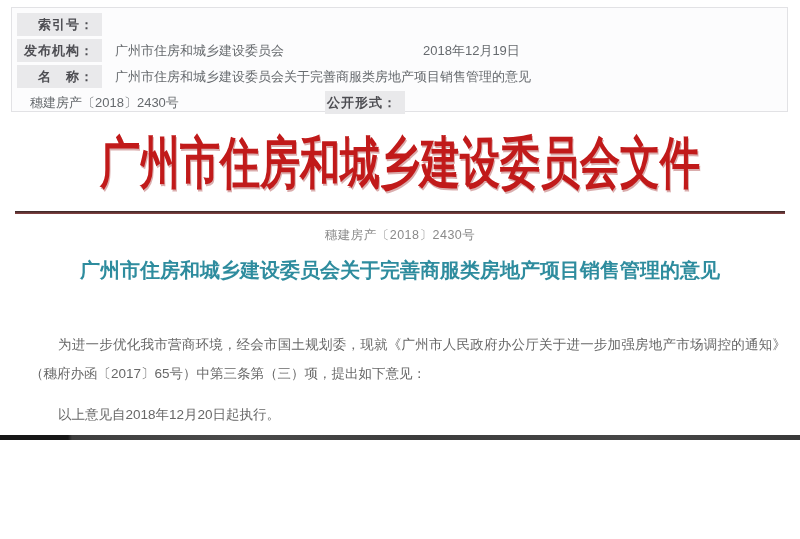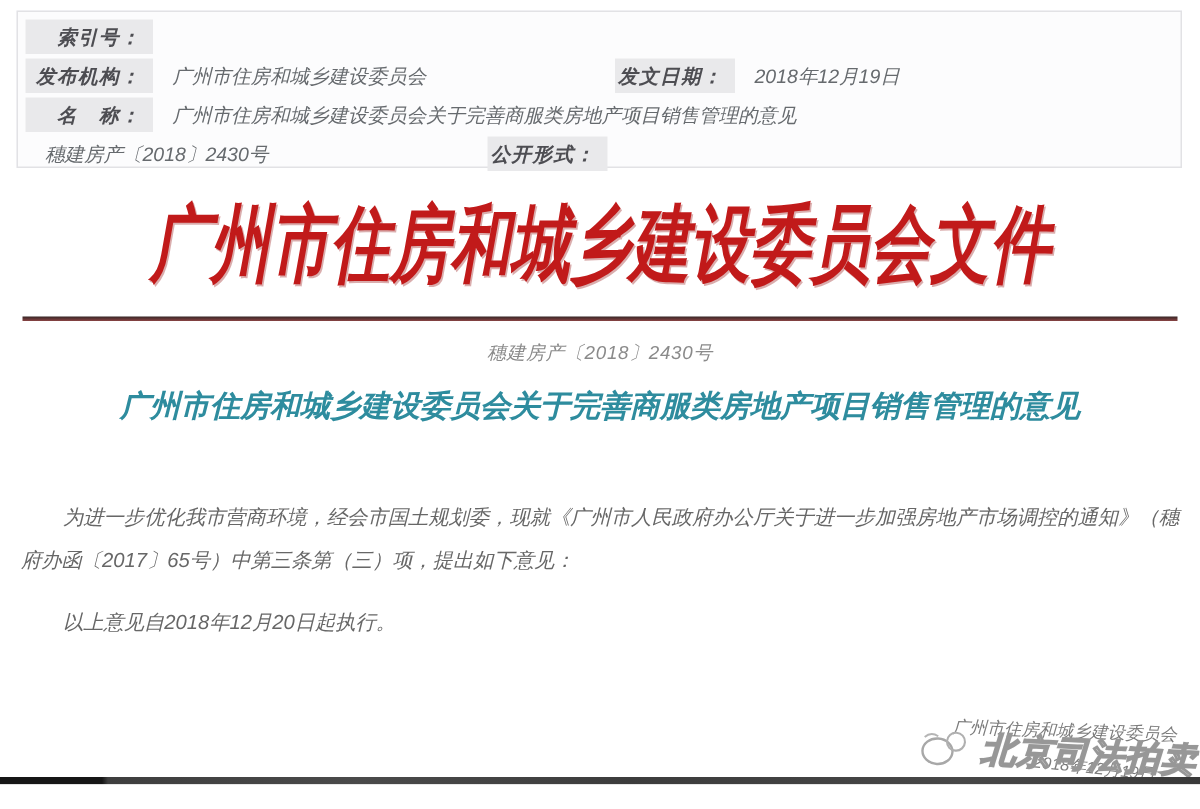--- a/index.html
+++ b/index.html
@@ -1,18 +1,18 @@
 <!DOCTYPE html>
 <html><head>
 <meta charset="utf-8">
 <style>
   html,body { margin:0; padding:0; background:#ffffff; }
   .page {
-    position:relative; width:800px; height:523px; background:#ffffff;
-    overflow:hidden; font-family:"Liberation Sans", sans-serif;font-style:italic;
+    position:relative; width:800px; height:440px; background:#ffffff;
+    overflow:hidden; font-family:"Liberation Sans", sans-serif;
   }
 
   
   .meta-table {
     position:absolute; left:11px; top:7px; width:777px; height:105px;
     border:1px solid #e2e2e5; background:#fcfcfd; box-sizing:border-box;
     padding-top:5px;
   }
   .mrow { display:flex; height:23px; line-height:23px; margin:0 5px 3px 5px; font-size:13px; }
   .mlabel {
@@ -43,21 +43,21 @@
     position:absolute; top:257px; left:0; width:100%; text-align:center;
     font-size:20px; font-weight:bold; color:#2e8c9e; white-space:nowrap;
   }
 
   
   .body-text {
     position:absolute; top:318px; left:14px; right:14px;
     font-size:13.5px; color:#676767; line-height:29px; text-align:justify;
   }
   .body-text p { margin:0; }
-  .body-text p.para { margin-top:12px; text-indent:28px; }
+  .body-text p.para { margin-top:12px; text-indent:28px;margin-left:16px; }
 
   
   .signature-block { position:absolute; right:16px; top:480px; text-align:right; color:#7c7c7c; }
   .signature-name { font-size:11.5px; transform:rotate(2deg); white-space:nowrap; }
   .signature-date { font-size:11px; transform:rotate(6deg); margin-top:7px; margin-right:14px; white-space:nowrap; }
 
   
   .watermark {
     position:absolute; left:612px; top:487px; display:flex; align-items:center;
     transform:rotate(3deg); pointer-events:none;
@@ -81,21 +81,20 @@
 
 <div class="page">
 
   <div class="meta-table">
     <div class="mrow">
       <div class="mlabel">索引号：</div>
     </div>
     <div class="mrow">
       <div class="mlabel">发布机构：</div>
       <div class="mvalue fixed">广州市住房和城乡建设委员会</div>
-      <div class="mlabel second">发文日期：</div>
       <div class="mvalue">2018年12月19日</div>
     </div>
     <div class="mrow">
       <div class="mlabel">名　称：</div>
       <div class="mvalue">广州市住房和城乡建设委员会关于完善商服类房地产项目销售管理的意见</div>
     </div>
     <div class="mrow">
       <div class="mvalue fixed">穗建房产〔2018〕2430号</div>
       <div class="mlabel second">公开形式：</div>
     </div>

